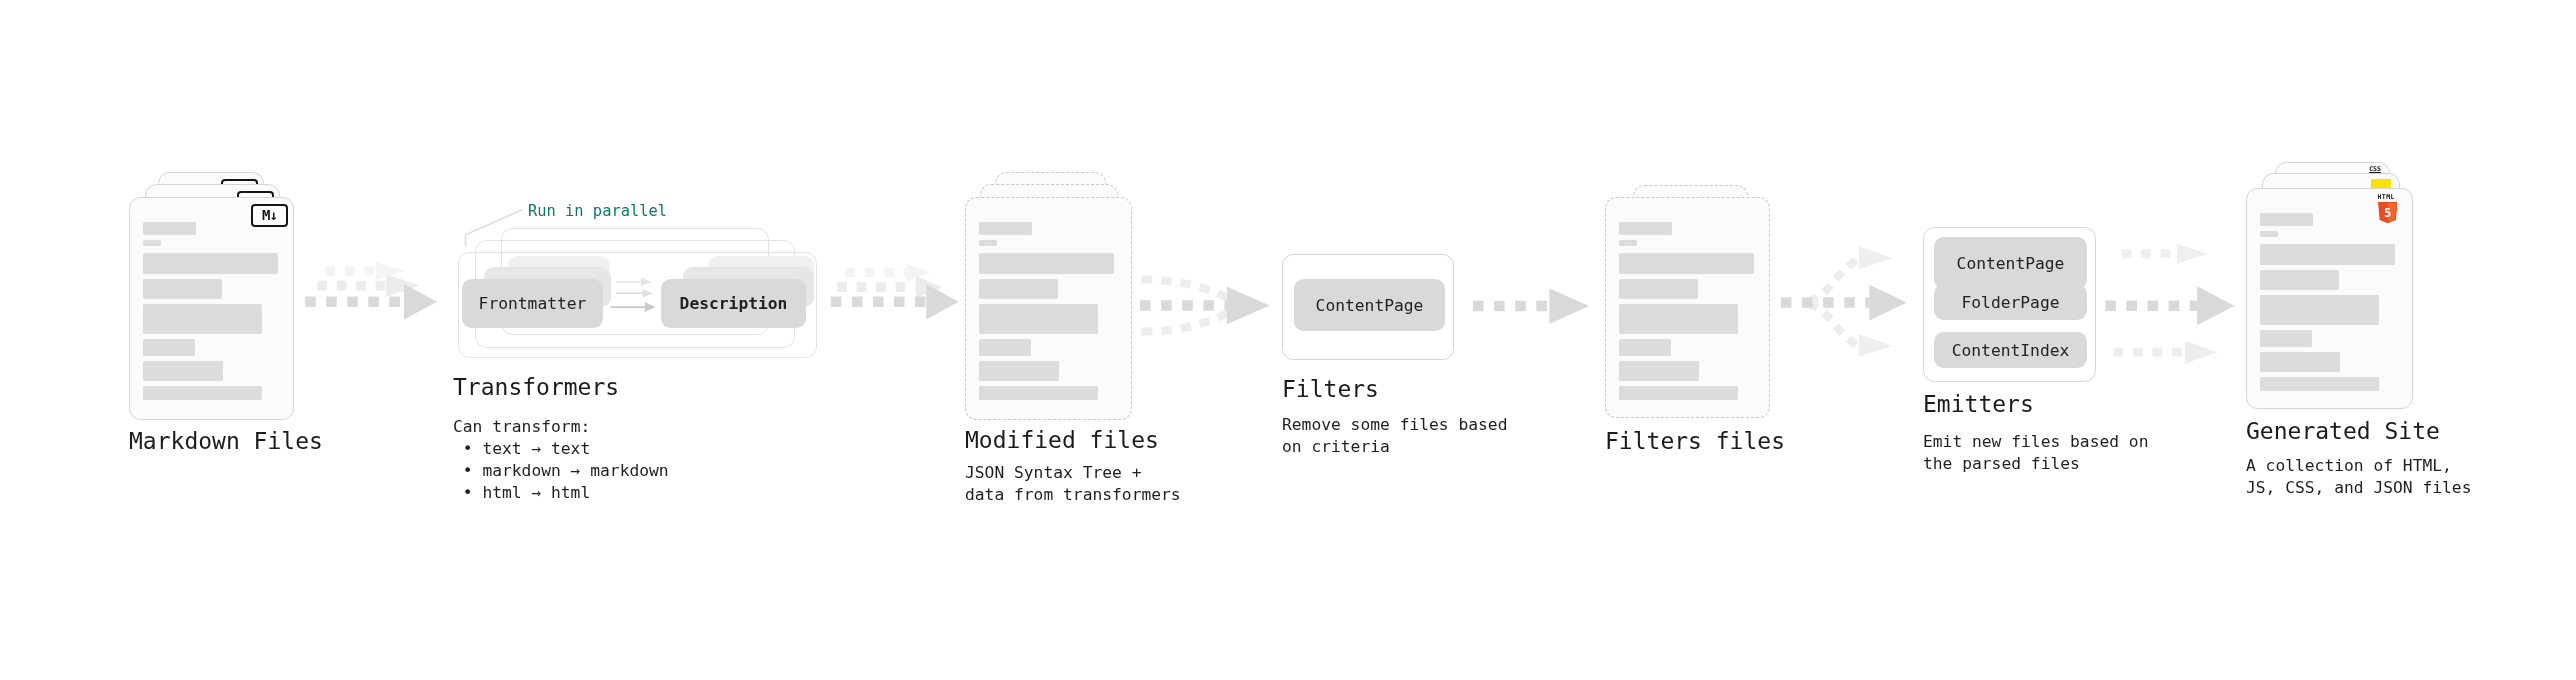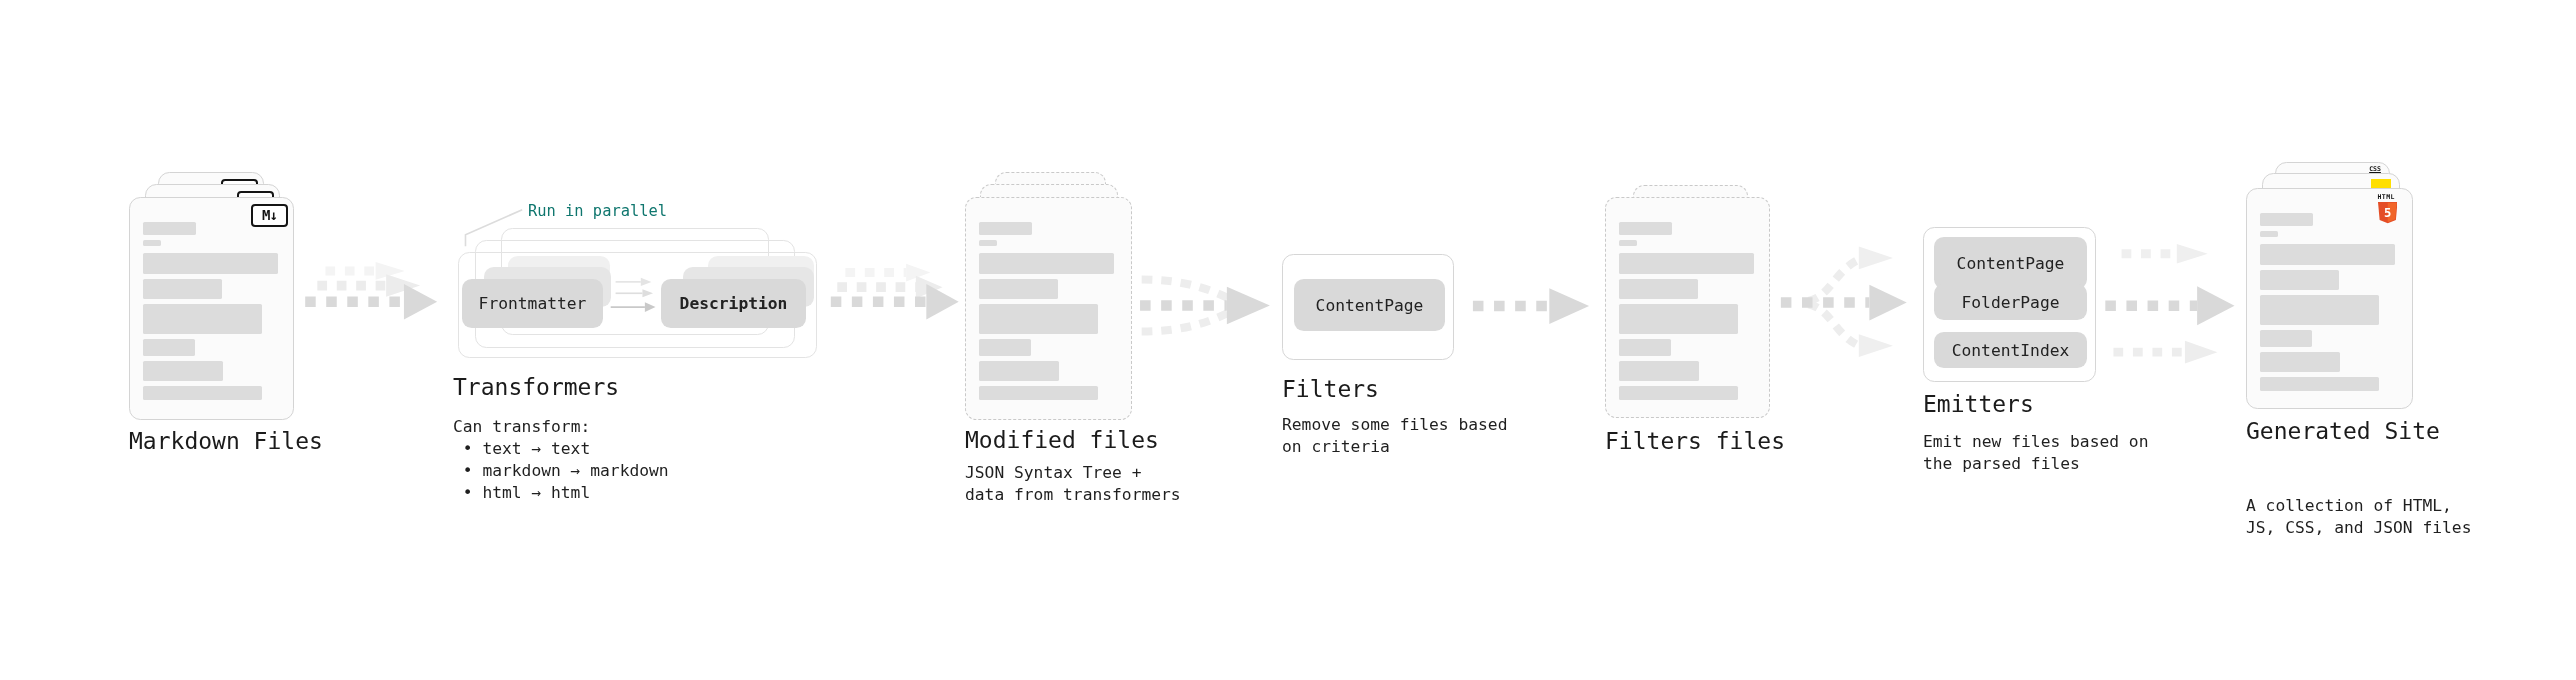--- a/index.html
+++ b/index.html
@@ -226,20 +226,20 @@
       <i class="bar b1"></i>
       <i class="bar b2"></i>
       <i class="bar b3"></i>
       <i class="bar b4"></i>
       <i class="bar b5"></i>
       <i class="bar b6"></i>
       <i class="bar b7"></i>
       <i class="bar b8"></i>
     </div>
     <div class="station-label" style="left:2246px;top:418px;">Generated Site</div>
-    <div class="station-sub" style="left:2246px;top:455px;margin-top:40px;">
+    <div class="station-sub" style="left:2246px;top:455px;">
       <div>A collection of HTML,</div>
       <div>JS, CSS, and JSON files</div>
     </div>
   </div>
 
 </div>
 
 
 </body></html>

